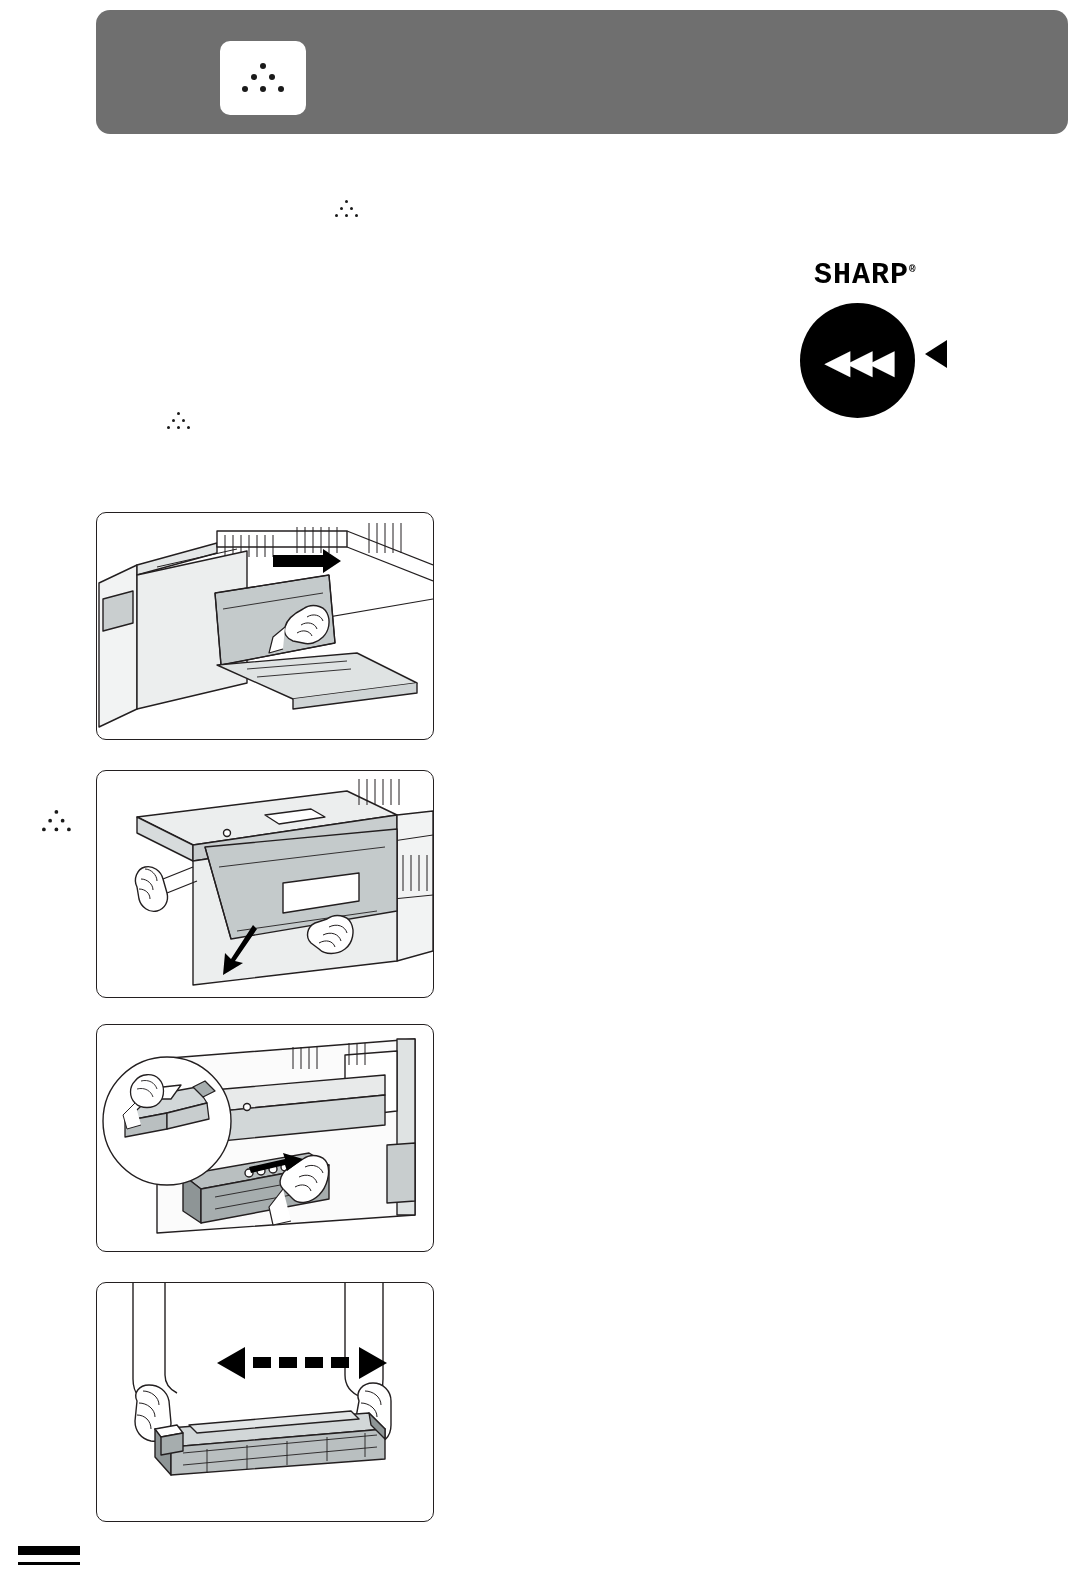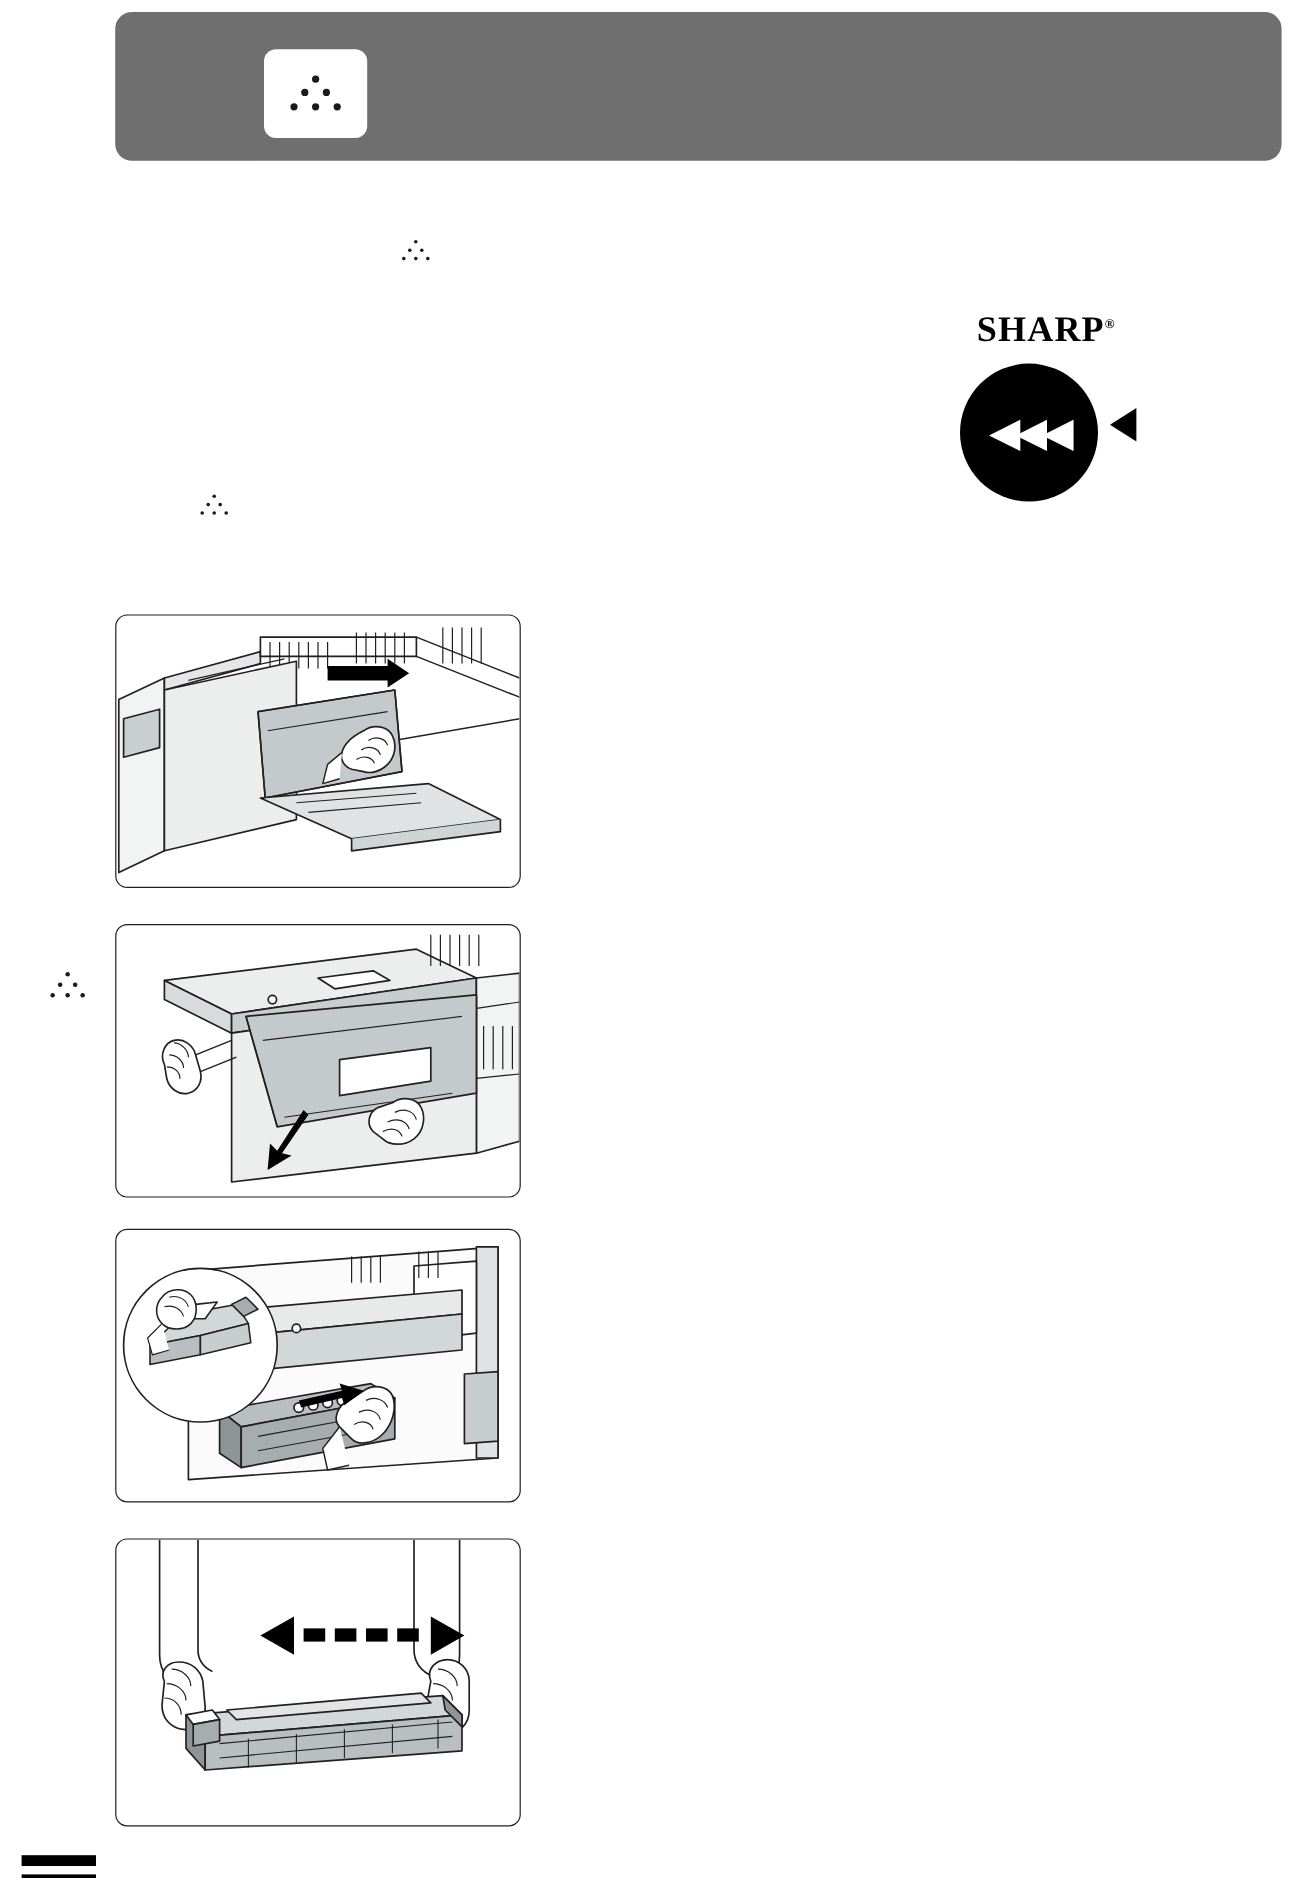--- a/index.html
+++ b/index.html
@@ -78,21 +78,21 @@
   .sharp-logo {
     position: absolute;
     left: 814px;
     top: 258px;
     width: 130px;
     height: 34px;
     font-weight: bold;
     font-size: 30px;
     letter-spacing: 1px;
     color: #000000;
-    font-family: Liberation Serif, serif;
+    font-family: Liberation Mono, monospace;
   }
   .sharp-logo .reg {
     font-size: 11px;
     vertical-align: super;
   }
 
   
   .back-badge {
     position: absolute;
     left: 800px;

